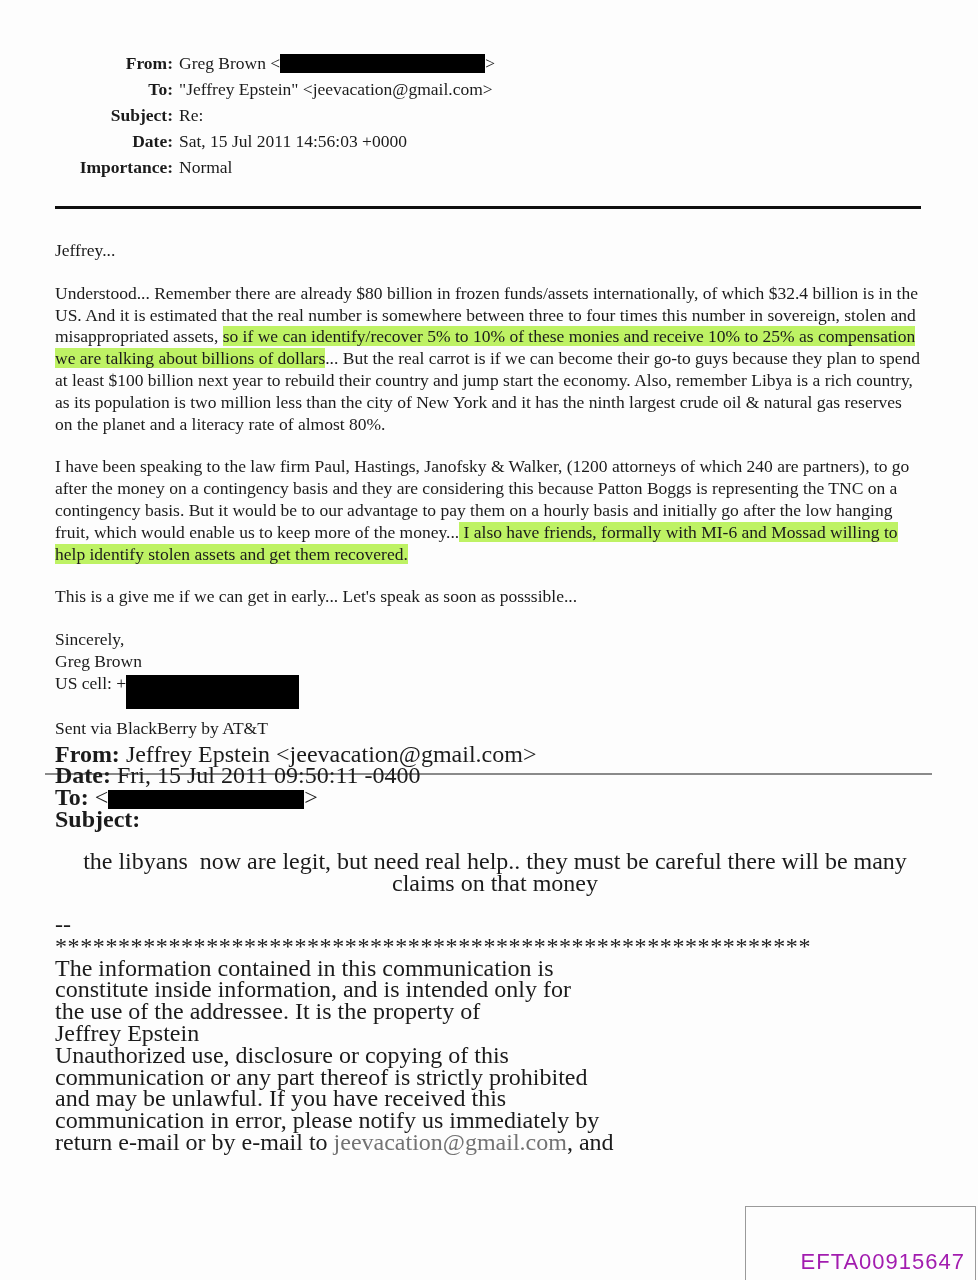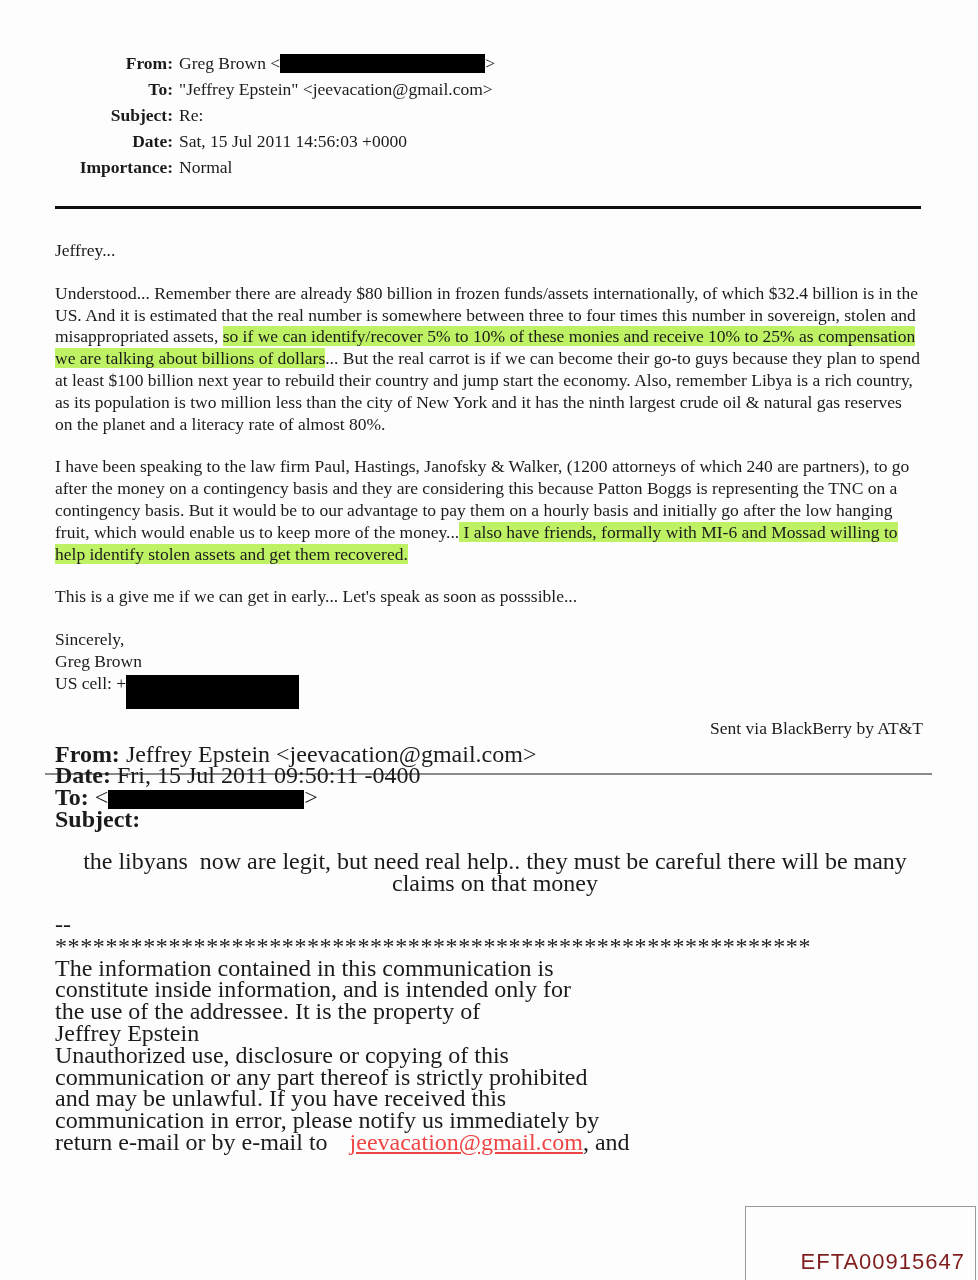--- a/index.html
+++ b/index.html
@@ -26,38 +26,38 @@
   .redact-cell { width:173px; height:34px; vertical-align:top; margin-top:2px; }
 
   
   .rule-thick { position:absolute; top:206px; left:55px; width:866px; height:3px; background:#0f0f0f; }
   .rule-thin  { position:absolute; top:773px; left:45px; width:887px; height:2px; background:#8a8a8a; }
 
   
   .body1 { position:absolute; top:240px; left:55px; width:868px; font-size:17.5px; line-height:21.8px; }
   .body1 p { margin:0 0 21px 0; }
   .hl { background:#bef264; }
-  .sent-via { margin-top:9px !important;text-align:right; }
+  .sent-via { margin-top:9px !important; }
 
   
   .email2 { position:absolute; top:744px; left:55px; width:880px; font-size:24px; line-height:21.4px; }
   .e2row { white-space:nowrap; }
   .e2label { font-weight:bold; }
   .body2 { margin-top:21px; white-space:pre-wrap;text-align:center; }
   .dashes { margin-top:20px; line-height:21.8px; }
   .stars { line-height:21.8px; letter-spacing:0.6px; white-space:nowrap; }
   .disclaimer div { line-height:21.8px; }
-  .link { color:#ef4444; text-decoration:underline; cursor:pointer;margin-left:16px; }
+  .link { color:#737373; cursor:pointer; }
 
   
   .bates-box { position:absolute; left:745px; top:1206px; width:229px; height:74px; border:1px solid #9a9a9a; background:transparent; }
   .bates {
     position:absolute; right:10px; bottom:6px;
     font-family:"Liberation Sans","DejaVu Sans",sans-serif;
-    font-size:22px; letter-spacing:1px; color:#7f1d1d;
+    font-size:22px; letter-spacing:1px; color:#a21caf;
   }
 </style>
 </head>
 <body>
 
 <div class="page">
 
   <div class="email1-header">
     <div class="hrow">
       <span class="hlabel">From:</span>

